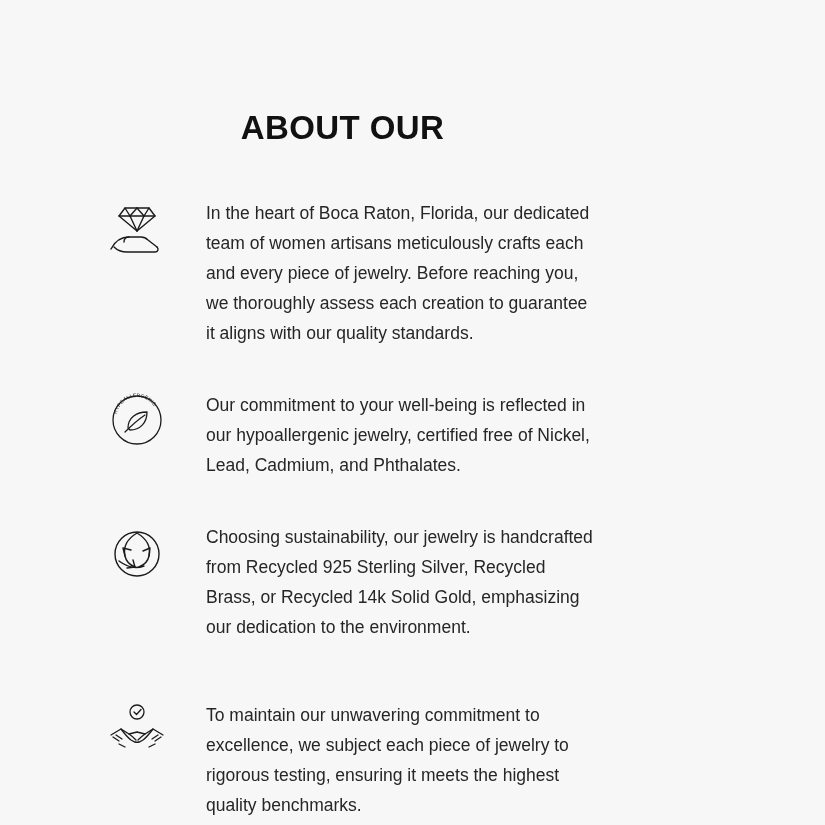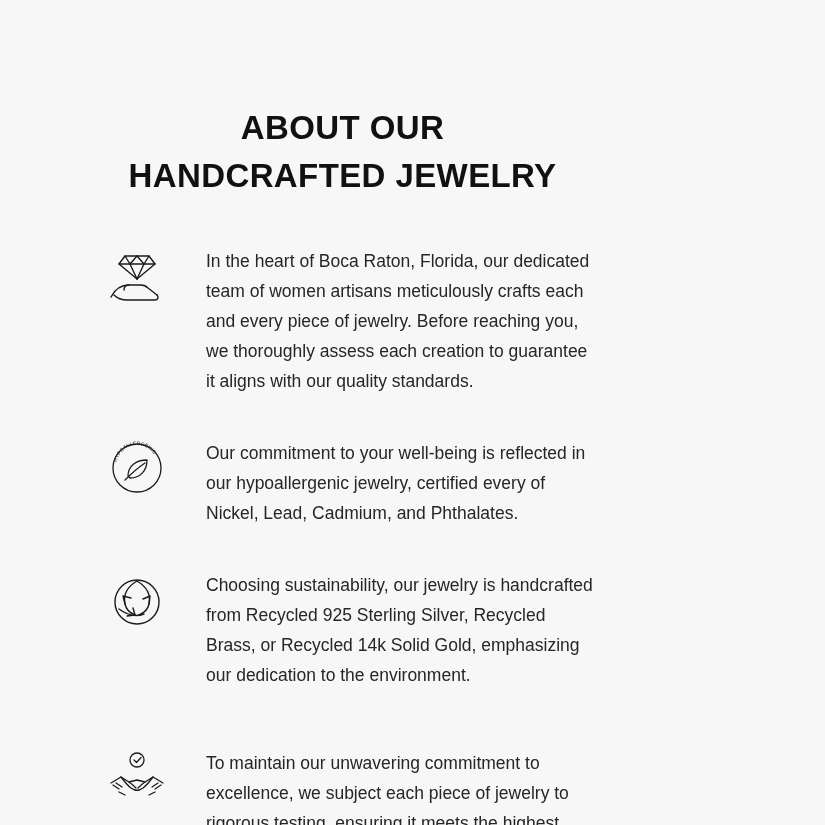--- a/index.html
+++ b/index.html
@@ -80,21 +80,20 @@
     font-family: "Liberation Sans", sans-serif;
   }
 </style>
 </head>
 <body>
 
 <div class="page">
 
   <h1 class="heading">
     <span class="line">ABOUT OUR</span>
-    <span class="line">HANDCRAFTED JEWELRY</span>
   </h1>
 
   <div class="features">
 
     <div class="feature f-1">
       <div class="icon-wrap">
         <svg width="64" height="64" viewBox="0 0 64 64" fill="none" stroke="#1b1b1b" stroke-width="1.4" stroke-linecap="round" stroke-linejoin="round">
 
           <polygon points="32,34 14,19 20,11 44,11 50,19"></polygon>
           <line x1="14" y1="19" x2="50" y2="19"></line>
@@ -120,21 +119,21 @@
 
           <path d="M23 41 C23 31 31 25 42 25 C42 36 35 43 25 43 Z"></path>
           <path d="M20 45 C24 41 31 34 40 28"></path>
 
           <path id="arcpath" d="M12 31 A20 20 0 0 1 52 29" fill="none" stroke="none"></path>
           <text class="micro-text" stroke="none">
             <textPath href="#arcpath" startOffset="6%">HYPOALLERGENIC</textPath>
           </text>
         </svg>
       </div>
-      <div class="text">Our commitment to your well-being is reflected in our hypoallergenic jewelry, certified every of Nickel, Lead, Cadmium, and Phthalates.</div>
+      <div class="text">Our commitment to your well-being is reflected in our hypoallergenic jewelry, certified free of Nickel, Lead, Cadmium, and Phthalates.</div>
     </div>
 
     <div class="feature f-3">
       <div class="icon-wrap">
         <svg width="64" height="64" viewBox="0 0 64 64" fill="none" stroke="#1b1b1b" stroke-width="1.4" stroke-linecap="round" stroke-linejoin="round">
           <circle cx="32" cy="33" r="22"></circle>
           <path d="M32 12 C22 18 18 26 20 35 C21 40 25 44 30 46"></path>
           <path d="M32 12 C42 18 46 26 44 35 C43 40 39 44 34 46"></path>
           <path d="M14 40 C22 46 31 48 39 45"></path>
           <path d="M22 47 L30 46 L28 39"></path>

